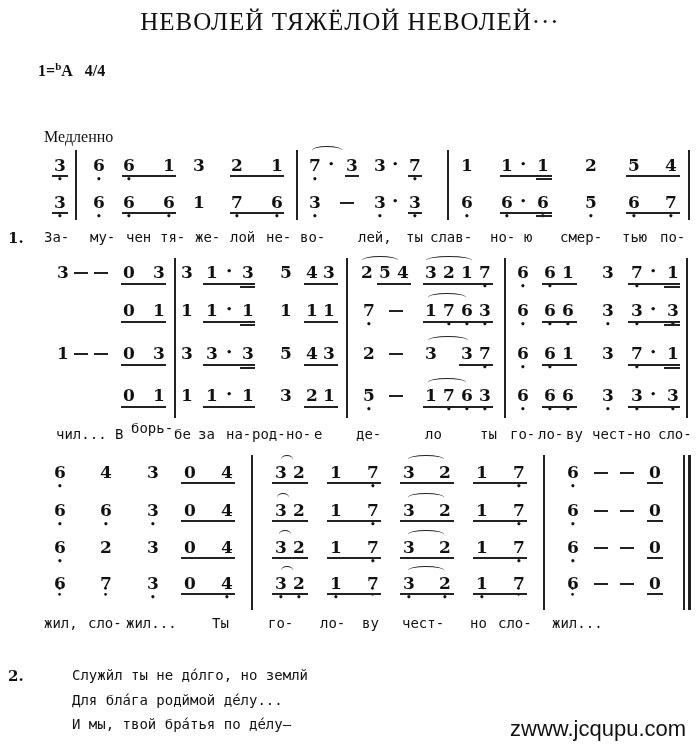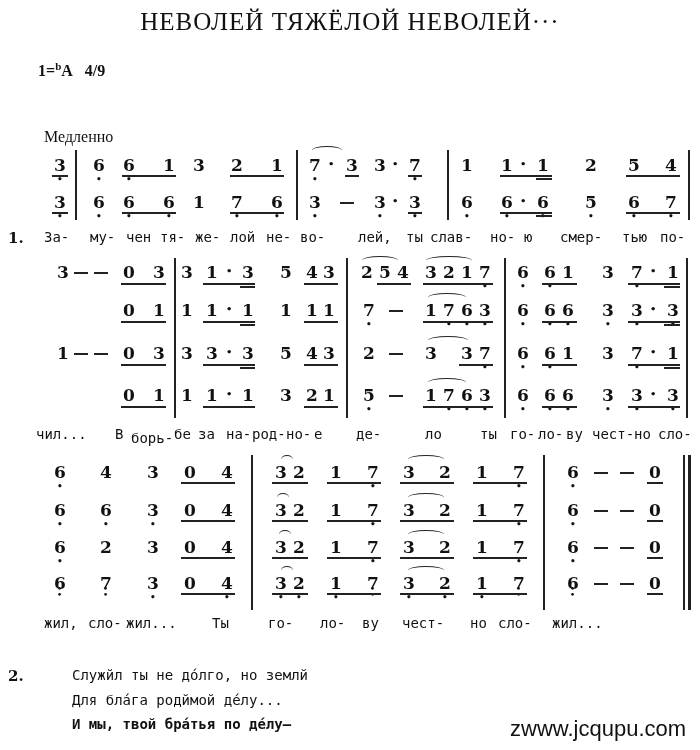--- a/index.html
+++ b/index.html
@@ -23,21 +23,21 @@
   .lyric { position:absolute; font-size:14px; white-space:nowrap; font-family:"DejaVu Sans Mono", monospace; }
   .vnum { position:absolute; font-size:15px; font-weight:bold; }
   .verse2 { position:absolute; left:72px; font-size:14px; font-family:"DejaVu Sans Mono", monospace; }
   .wm { position:absolute; left:510px; top:716px; font-size:22px; font-family:"Liberation Sans", sans-serif; color:#111; }
 </style>
 </head>
 <body>
 
 <div class="abs title">НЕВОЛЕЙ ТЯЖЁЛОЙ НЕВОЛЕЙ···</div>
 <div class="abs key">
-  <span>1=</span><sup>b</sup><span>A</span>&nbsp;&nbsp;&nbsp;<span>4/9</span>
+  <span>1=</span><sup>b</sup><span>A</span>&nbsp;&nbsp;&nbsp;<span>4/4</span>
 </div>
 <div class="abs tempo">Медленно</div>
 
 <div>
 
   <div class="bar" style="left:75px;top:150px;height:70px"></div>
   <div class="bar" style="left:296px;top:150px;height:70px"></div>
   <div class="bar" style="left:447px;top:150px;height:70px"></div>
   <div class="bar" style="left:688px;top:150px;height:70px"></div>
 
@@ -269,23 +269,23 @@
     <span class="n dl" style="left:561px;top:385px">6</span>
     <div class="ul" style="left:542px;top:406px;width:35px"></div>
     <span class="n dl" style="left:601px;top:385px">3</span>
     <span class="n dl" style="left:630px;top:385px">3</span>
     <span class="dot" style="left:650px;top:388px">•</span>
     <span class="n dl" style="left:666px;top:385px">3</span>
     <div class="ul" style="left:628px;top:406px;width:52px"></div>
   </div>
 
   <div>
-    <span class="lyric" style="left:36px;top:426px">чил...</span>
+    <span class="lyric" style="left:56px;top:426px">чил...</span>
     <span class="lyric" style="left:115px;top:426px">В</span>
-    <span class="lyric" style="left:131px;top:430px">борь-</span>
+    <span class="lyric" style="left:131px;top:420px">борь-</span>
     <span class="lyric" style="left:174px;top:426px">бе</span>
     <span class="lyric" style="left:198px;top:426px">за</span>
     <span class="lyric" style="left:226px;top:426px">на-</span>
     <span class="lyric" style="left:252px;top:426px">род-</span>
     <span class="lyric" style="left:286px;top:426px">но-</span>
     <span class="lyric" style="left:314px;top:426px">е</span>
     <span class="lyric" style="left:356px;top:426px">де-</span>
     <span class="lyric" style="left:425px;top:426px">ло</span>
     <span class="lyric" style="left:480px;top:426px">ты</span>
     <span class="lyric" style="left:510px;top:426px">го-</span>
@@ -427,16 +427,16 @@
     <span class="lyric" style="left:470px;top:615px">но</span>
     <span class="lyric" style="left:498px;top:615px">сло-</span>
     <span class="lyric" style="left:552px;top:615px">жил...</span>
   </div>
 </div>
 
 <div>
   <span class="vnum" style="left:8px;top:667px">2.</span>
   <div class="verse2" style="top:667px">Служйл ты не дóлго, но землй</div>
   <div class="verse2" style="top:692px">Для блáга родймой дéлу...</div>
-  <div class="verse2" style="top:716px;font-weight:bold">И мы, твой брáтья по дéлу—</div>
+  <div class="verse2" style="top:716px;font-weight:normal">И мы, твой брáтья по дéлу—</div>
 </div>
 
 <div class="wm">zwww.jcqupu.com</div>
 
 </body></html>

